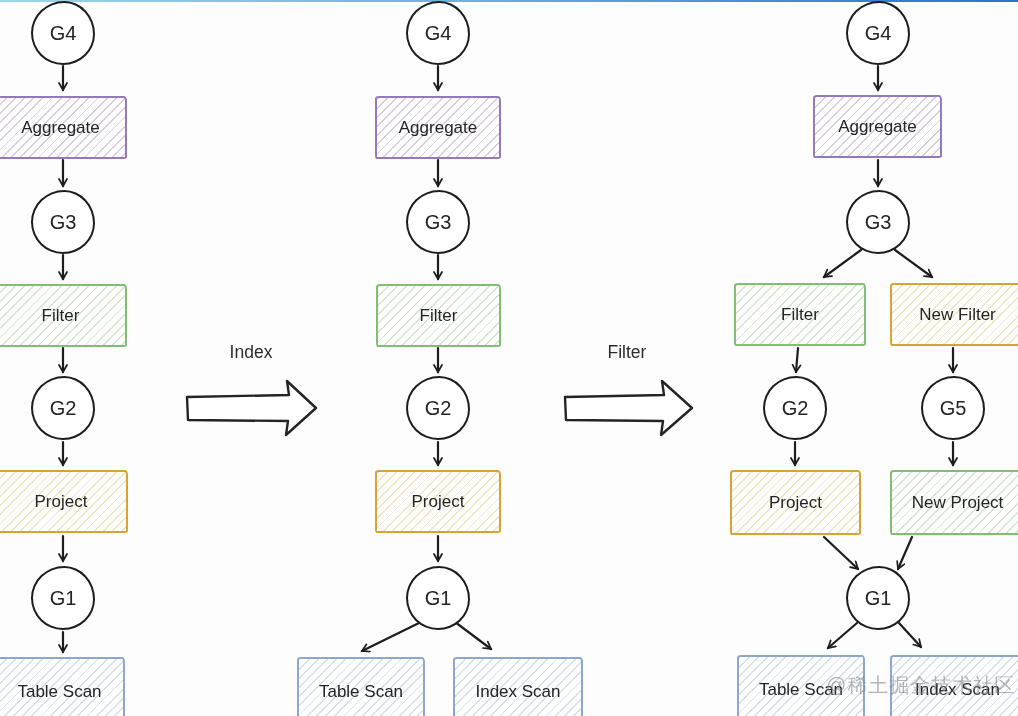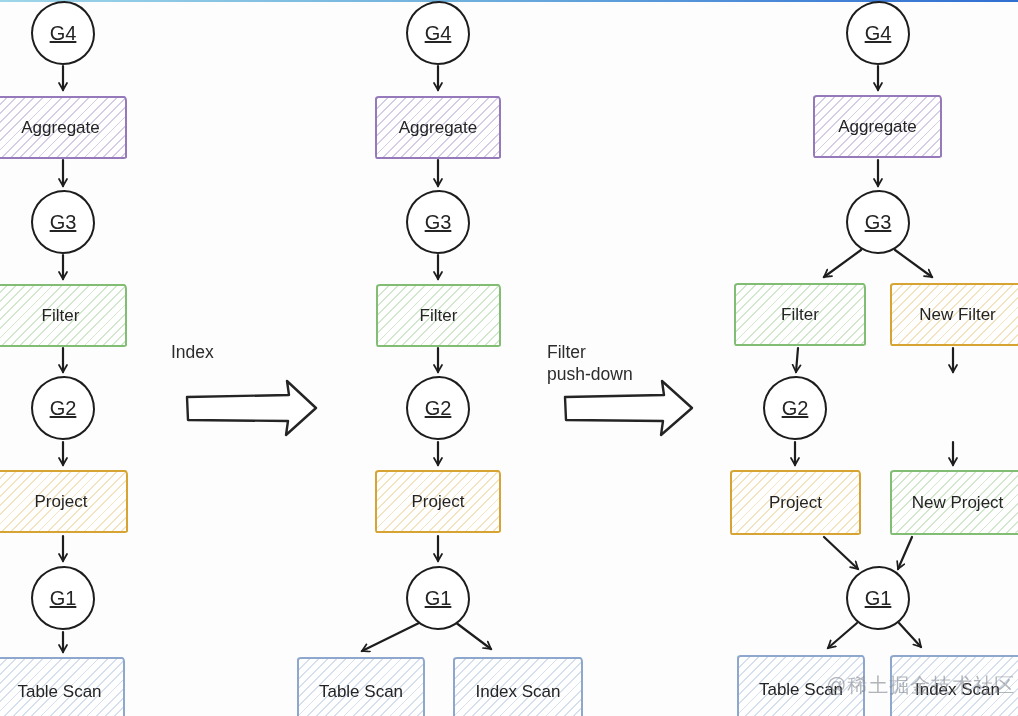--- a/index.html
+++ b/index.html
@@ -6,32 +6,32 @@
   .canvas{
     position:relative;width:1018px;height:716px;overflow:hidden;
     background:#fdfdfd;font-family:"Liberation Sans",sans-serif;color:#242424;
   }
   .topline{position:absolute;left:0;top:0;width:1018px;height:2px;
     background:linear-gradient(90deg,#9ed6e9,#6fb0dd 45%,#3f7ed6 85%,#2f6fd0);}
   .arrows{position:absolute;left:0;top:0;z-index:2;}
   .node{position:absolute;display:flex;align-items:center;justify-content:center;
     box-sizing:border-box;background:#fff;z-index:3;}
   .circle{width:64px;height:64px;border:2.6px solid #1d1d1d;
-    border-radius:52% 48% 50% 50%/50% 52% 48% 50%;font-size:20px;text-decoration:underline;}
+    border-radius:52% 48% 50% 50%/50% 52% 48% 50%;font-size:20px;}
   .box{height:63px;border:2.2px solid;font-size:17px;
     border-radius:4px 3px 5px 2px/3px 5px 2px 4px;}
   .box.purple{border-color:#9579ba;
     background-image:repeating-linear-gradient(135deg,rgba(149,121,186,.38) 0,rgba(149,121,186,.38) 1.3px,transparent 1.3px,transparent 6.5px);}
   .box.green{border-color:#82bd74;
     background-image:repeating-linear-gradient(135deg,rgba(130,189,116,.36) 0,rgba(130,189,116,.36) 1.3px,transparent 1.3px,transparent 6.5px);}
   .box.orange{border-color:#d7a433;
     background-image:repeating-linear-gradient(135deg,rgba(215,164,51,.30) 0,rgba(215,164,51,.30) 1.3px,transparent 1.3px,transparent 6.5px);}
   .box.blue{border-color:#8ea7cd;
     background-image:repeating-linear-gradient(135deg,rgba(142,167,205,.36) 0,rgba(142,167,205,.36) 1.3px,transparent 1.3px,transparent 6.5px);}
-  .tlabel{position:absolute;width:160px;text-align:left;font-size:17.5px;
+  .tlabel{position:absolute;width:160px;text-align:center;font-size:17.5px;
     line-height:22px;color:#2c2c2c;z-index:3;}
   .watermark{position:absolute;left:826px;top:672px;font-size:20px;letter-spacing:1px;
     color:rgba(130,136,143,.62);z-index:6;white-space:nowrap;}
 </style>
 </head>
 <body>
 
 <div class="canvas">
   <div class="topline"></div>
 
@@ -101,21 +101,20 @@
     </div>
   <div class="node box blue" style="left:-6px;top:657px;width:131px;height:70px">
       <span>Table Scan</span>
     </div>
 
   <div class="tlabel" style="left:171px;top:341px">
     <div>Index</div>
   </div>
   <div class="tlabel" style="left:547px;top:341px">
     <div>Filter</div>
-    <div>push-down</div>
   </div>
 
   <div class="node circle" style="left:406px;top:1px">
       <span>G4</span>
     </div>
   <div class="node box purple" style="left:375px;top:96px;width:126px">
       <span>Aggregate</span>
     </div>
   <div class="node circle" style="left:406px;top:190px">
       <span>G3</span>
@@ -150,20 +149,23 @@
     </div>
   <div class="node box green" style="left:734px;top:283px;width:132px">
       <span>Filter</span>
     </div>
   <div class="node box orange" style="left:890px;top:283px;width:135px">
       <span>New Filter</span>
     </div>
   <div class="node circle" style="left:763px;top:376px">
       <span>G2</span>
     </div>
+  <div class="node circle" style="left:921px;top:376px">
+      <span>G5</span>
+    </div>
   <div class="node box orange" style="left:730px;top:470px;width:131px;height:65px">
       <span>Project</span>
     </div>
   <div class="node box green" style="left:890px;top:470px;width:135px;height:65px">
       <span>New Project</span>
     </div>
   <div class="node circle" style="left:846px;top:566px">
       <span>G1</span>
     </div>
   <div class="node box blue" style="left:737px;top:655px;width:128px;height:70px">

